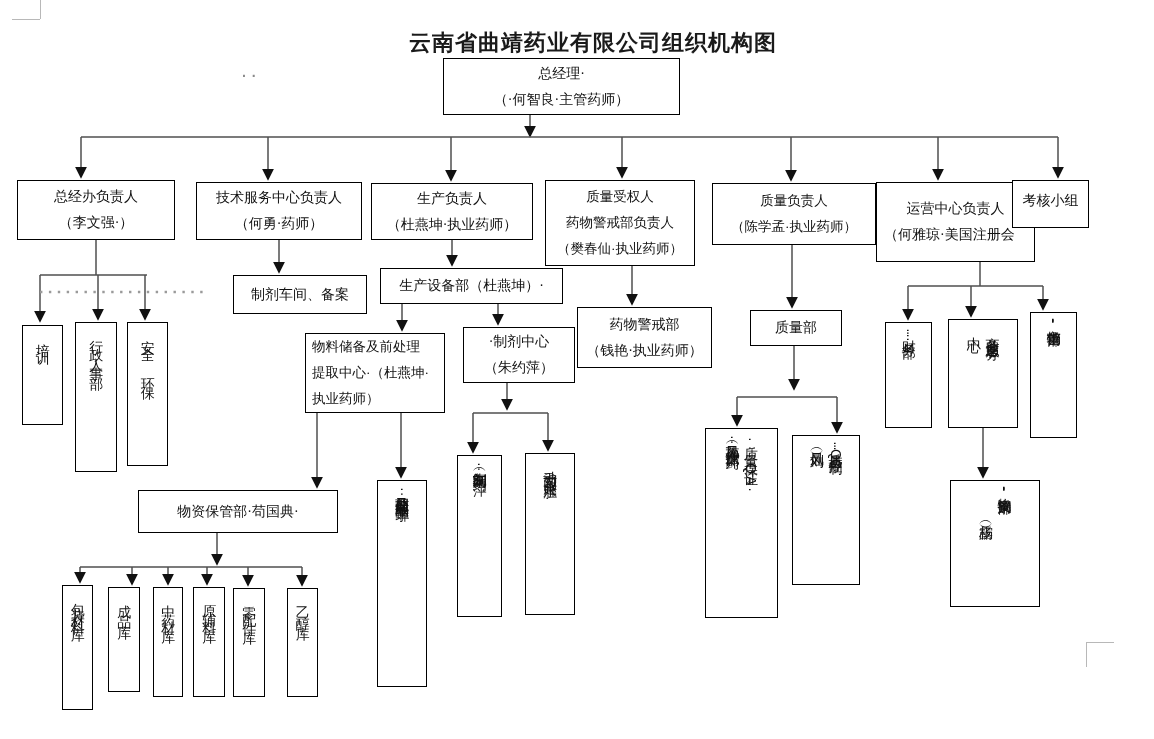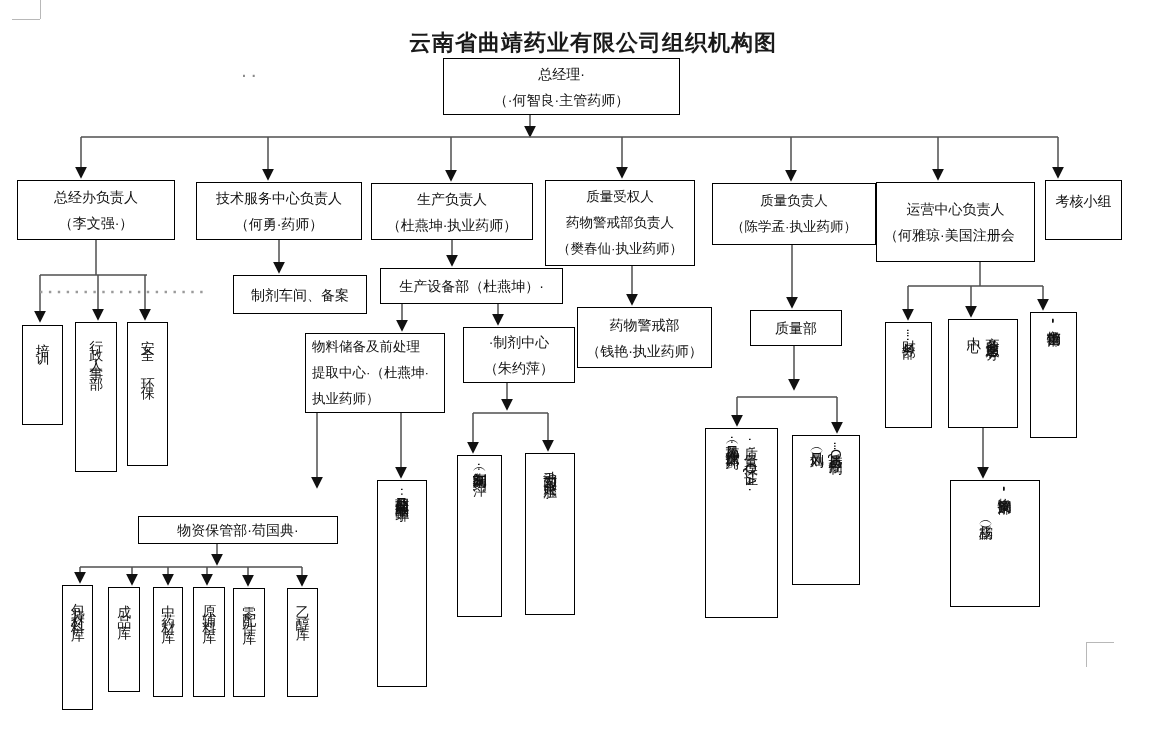--- a/index.html
+++ b/index.html
@@ -2,21 +2,21 @@
 <html><head>
 <meta charset="utf-8">
 <style>
   html,body{margin:0;padding:0;background:#fff;}
   #page{position:relative;width:1154px;height:739px;background:#fff;overflow:hidden;
         font-family:"Liberation Sans","DejaVu Sans",sans-serif;color:#111;}
   .title{position:absolute;top:28px;left:0;width:100%;text-align:center;
          font-size:22px;font-weight:bold;letter-spacing:1px;color:#1a1a1a;padding-left:16px;}
   .box{position:absolute;box-sizing:border-box;border:1.5px solid #000;background:#fff;}
   .h{display:flex;flex-direction:column;justify-content:center;align-items:center;
-     font-size:14px;text-align:center;}
+     font-size:14px;text-align:center;font-family:Liberation Serif, serif;}
   .h .ln{line-height:26px;white-space:nowrap;}
   .h.small{font-size:13.5px;}
   .h.top{justify-content:flex-start;padding-top:7px;}
   .h.leftalign .ln{align-self:flex-start;text-align:left;padding:0 6px;}
   .h.mixedalign .ln{align-self:stretch;text-align:left;padding:0 7px;}
   .h.mixedalign .ln:first-child{text-align:center;}
   .v{display:flex;flex-direction:row-reverse;justify-content:center;gap:3px;
      font-size:14px;padding-top:6px;}
   .vln{writing-mode:vertical-rl;text-orientation:mixed;line-height:1.1;white-space:nowrap;}
   .lsn2{letter-spacing:-2px;}.lsn1{letter-spacing:-1px;}.ls0{letter-spacing:0;}
@@ -123,21 +123,21 @@
     <div class="ln">（樊春仙·执业药师）</div>
   </div>
   <div class="box h small" style="left:712px;top:183px;width:164px;height:62px">
     <div class="ln">质量负责人</div>
     <div class="ln">（陈学孟·执业药师）</div>
   </div>
   <div class="box h mixedalign" style="left:876px;top:182px;width:159px;height:80px">
     <div class="ln">运营中心负责人</div>
     <div class="ln">（何雅琼·美国注册会</div>
   </div>
-  <div class="box h top" style="left:1045px;top:180px;width:77px;height:60px">
+  <div class="box h top" style="left:1012px;top:180px;width:77px;height:48px">
     <div class="ln">考核小组</div>
   </div>
 
   <div class="box h" style="left:233px;top:275px;width:134px;height:39px">
     <div class="ln">制剂车间、备案</div>
   </div>
   <div class="box h" style="left:577px;top:307px;width:135px;height:61px">
     <div class="ln">药物警戒部</div>
     <div class="ln">（钱艳·执业药师）</div>
   </div>
@@ -149,21 +149,21 @@
   </div>
   <div class="box h small leftalign" style="left:305px;top:333px;width:140px;height:80px">
     <div class="ln">物料储备及前处理</div>
     <div class="ln">提取中心·（杜燕坤·</div>
     <div class="ln">执业药师）</div>
   </div>
   <div class="box h" style="left:463px;top:327px;width:112px;height:56px">
     <div class="ln">·制剂中心</div>
     <div class="ln">（朱约萍）</div>
   </div>
-  <div class="box h" style="left:138px;top:516px;width:200px;height:28px">
+  <div class="box h" style="left:138px;top:490px;width:200px;height:43px">
     <div class="ln">物资保管部·苟国典·</div>
   </div>
 
   <div class="box v" style="left:22px;top:325px;width:41px;height:100px">
     <span class="vln ls8">培训·</span>
   </div>
   <div class="box v" style="left:75px;top:322px;width:42px;height:150px">
     <span class="vln ls9">行政人事部</span>
   </div>
   <div class="box v" style="left:127px;top:322px;width:41px;height:144px">

